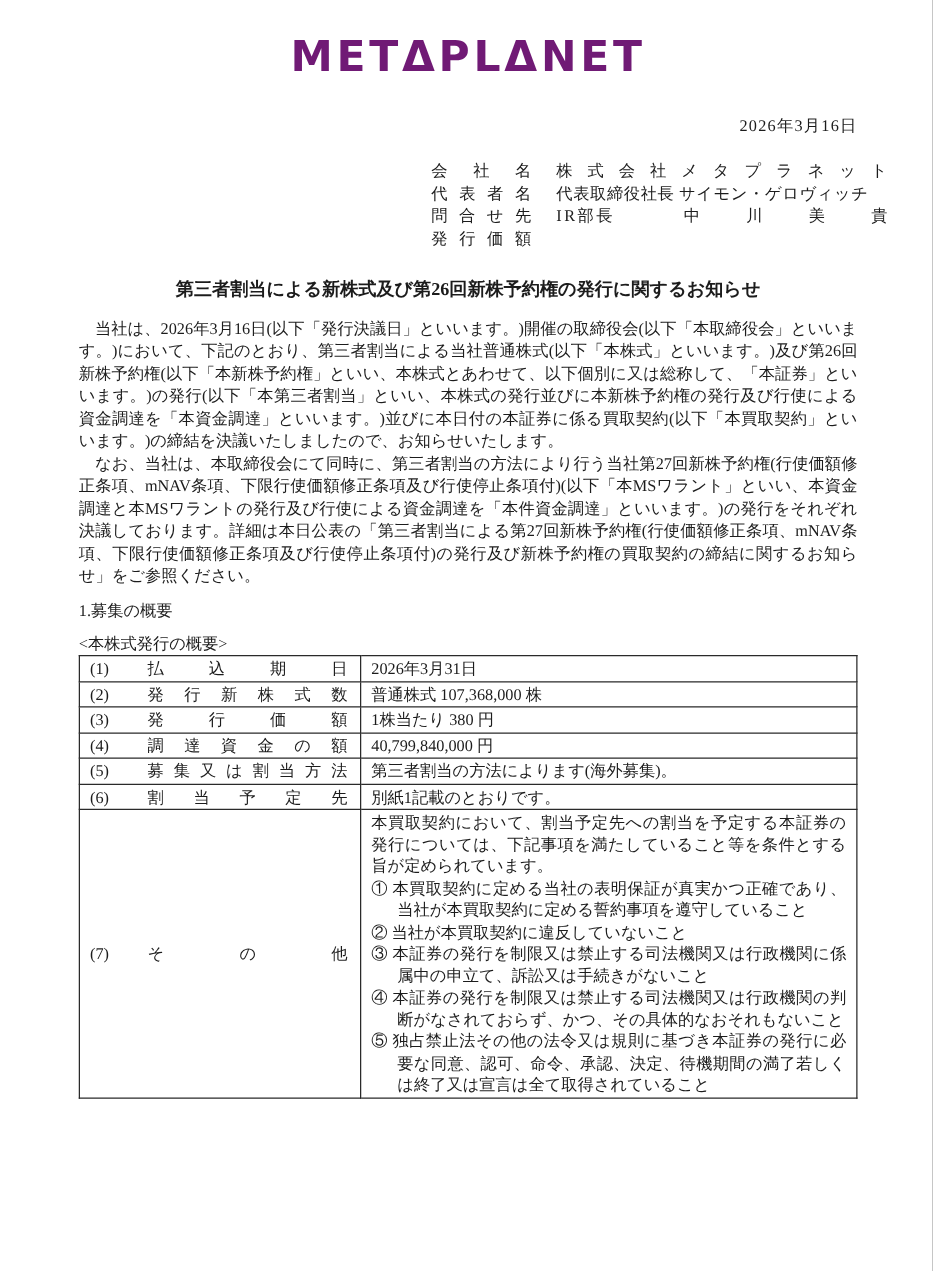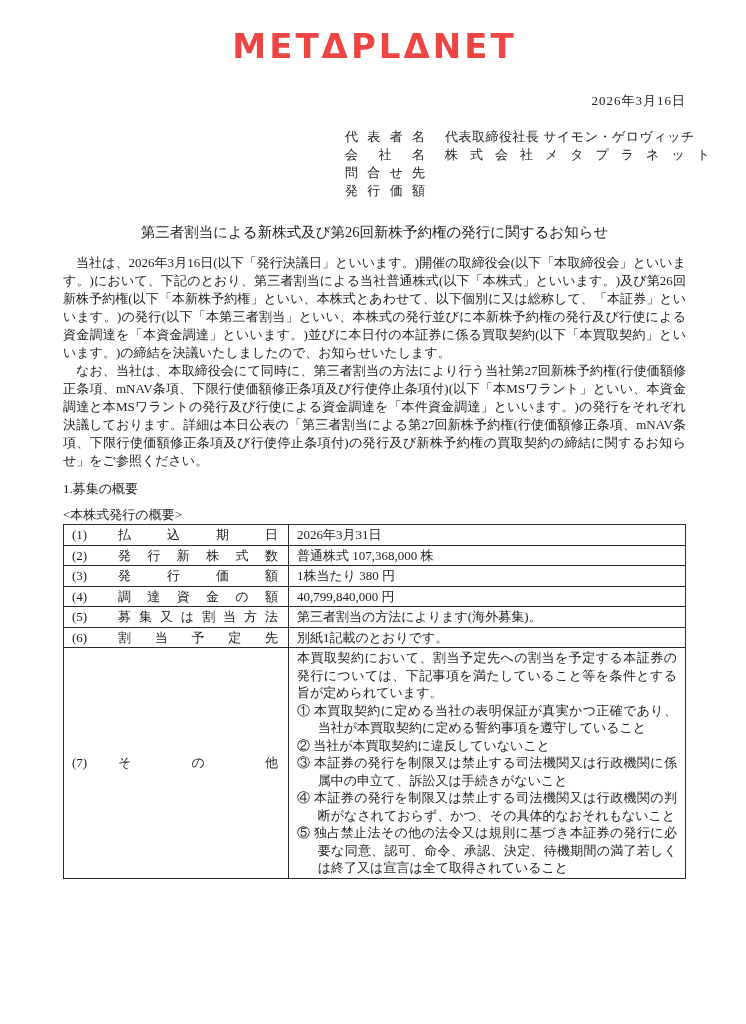--- a/index.html
+++ b/index.html
@@ -16,42 +16,42 @@
     line-height:18px;
   }
   
   .logo{
     text-align:center;
     font-family:"DejaVu Sans","Liberation Sans",sans-serif;
     font-weight:bold;
     font-size:34px;
     line-height:40px;
     letter-spacing:3px;
-    color:#ef4444;
+    color:#701a75;
     user-select:none;
   }
   
   .date{margin-top:26px;text-align:right;letter-spacing:1px;}
   .addressee{margin-top:8px;font-size:13.5px;}
   
   .company{margin-top:18px;margin-left:282px;width:365px;}
   .crow{display:flex;line-height:18px;}
   .clabel{width:80px;flex:none;}
   .cval{flex:1;margin-left:20px;}
   .jl{text-align:justify;text-align-last:justify;}
   .cval.code{text-align:right;padding-right:2px;}
   .cval.contact{display:flex;}
   .dept{flex:none;letter-spacing:2px;}
   .person{flex:1;padding-left:55px;}
   .rep{letter-spacing:0.5px;}
   
   .doc-title{
     margin-top:22px;
     text-align:center;
-    font-weight:normal;
+    font-weight:bold;
     font-size:14.5px;
     line-height:20px;
   }
   
   .bodytext{margin-top:12px;}
   .bodytext p{margin:0;text-indent:1em;text-align:justify;}
   
   .sec-heading{margin-top:10px;}
   .sub-heading{margin-top:8px;}
   
@@ -80,32 +80,36 @@
 
 <div class="page">
 
   <div class="logo">METΔPLΔNET</div>
 
   <div class="date">2026年3月16日</div>
 
 
   <div class="company">
     <div class="crow">
+      <div class="clabel jl">会社名</div>
+      <div class="cval jl">株式会社メタプラネット</div>
+    </div>
+    <div class="crow">
       <div class="clabel jl">代表者名</div>
       <div class="cval rep">代表取締役社長 サイモン・ゲロヴィッチ</div>
     </div>
     <div class="crow">
-      <div class="clabel jl">会社名</div>
-      <div class="cval jl">株式会社メタプラネット</div>
-    </div>
-    <div class="crow">
       <div class="clabel"></div>
     </div>
     <div class="crow">
       <div class="clabel jl">問合せ先</div>
+      <div class="cval contact">
+        <span class="dept">IR部長</span>
+        <span class="person jl">中川美貴</span>
+      </div>
     </div>
     <div class="crow">
       <div class="clabel jl">発行価額</div>
     </div>
   </div>
 
   <div class="doc-title">第三者割当による新株式及び第26回新株予約権の発行に関するお知らせ</div>
 
   <div class="bodytext">
     <p>当社は、2026年3月16日(以下「発行決議日」といいます。)開催の取締役会(以下「本取締役会」といいます。)において、下記のとおり、第三者割当による当社普通株式(以下「本株式」といいます。)及び第26回新株予約権(以下「本新株予約権」といい、本株式とあわせて、以下個別に又は総称して、「本証券」といいます。)の発行(以下「本第三者割当」といい、本株式の発行並びに本新株予約権の発行及び行使による資金調達を「本資金調達」といいます。)並びに本日付の本証券に係る買取契約(以下「本買取契約」といいます。)の締結を決議いたしましたので、お知らせいたします。</p>

